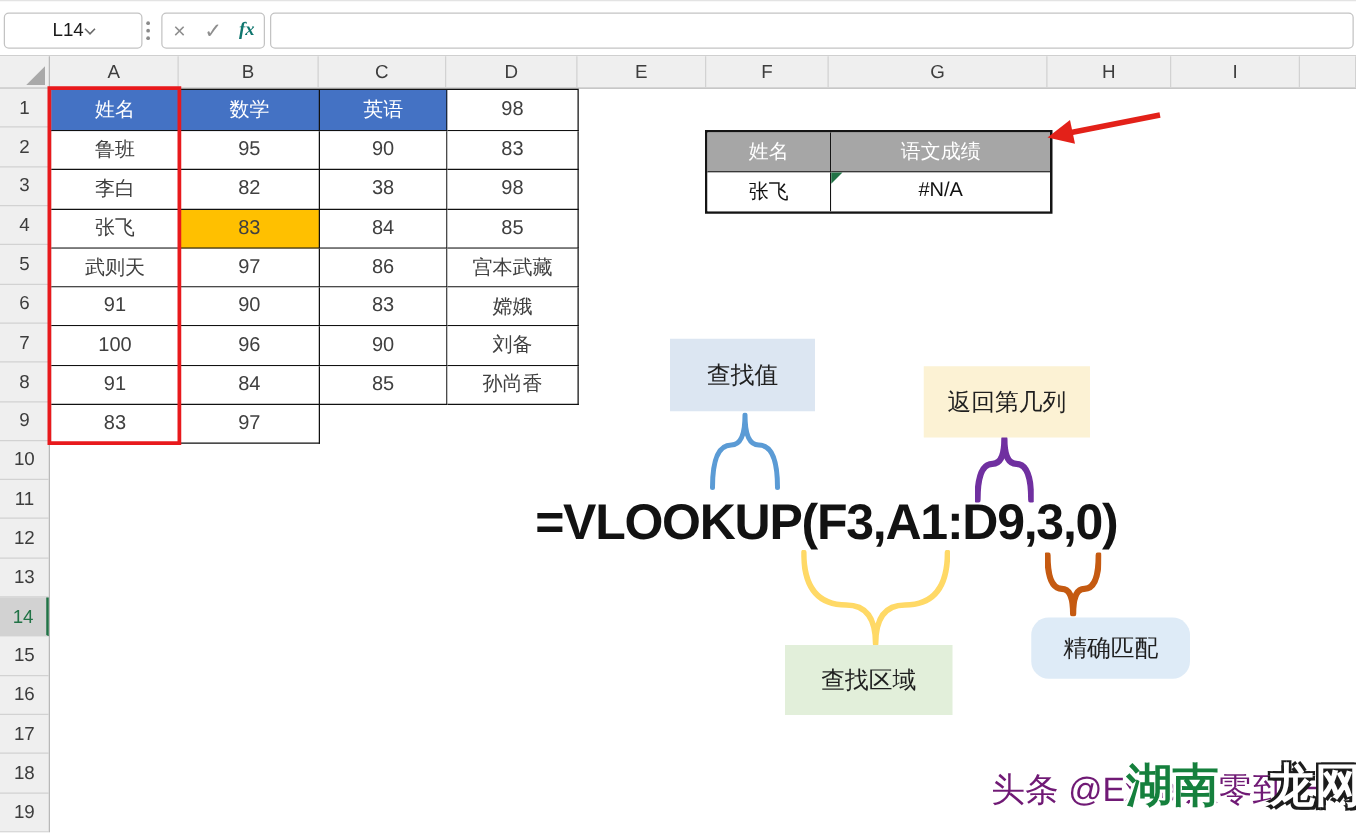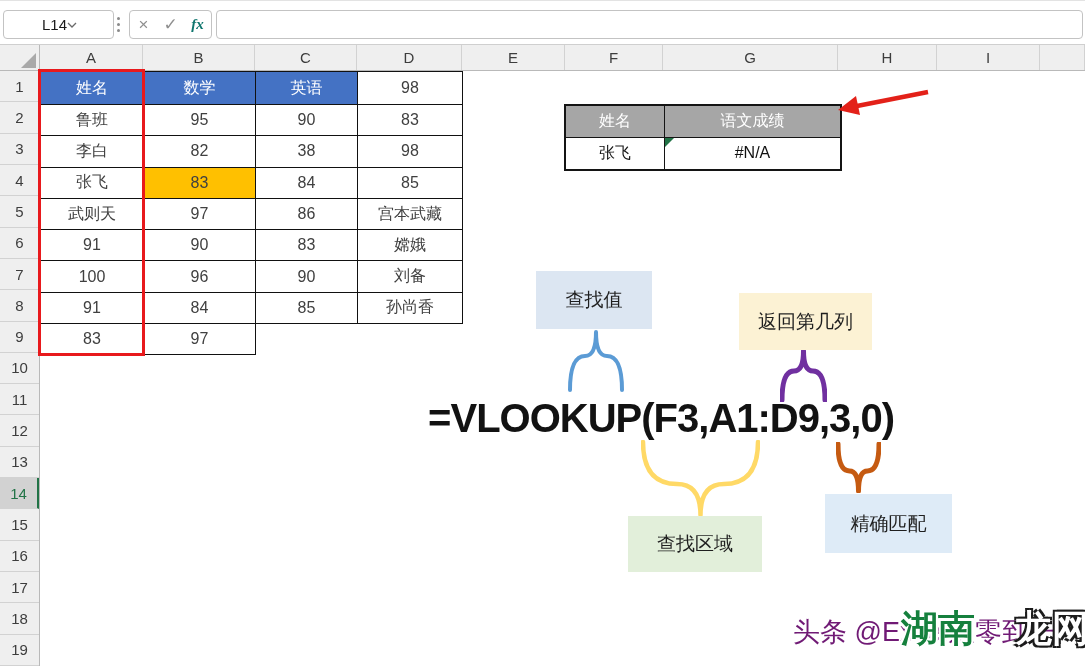--- a/index.html
+++ b/index.html
@@ -40,21 +40,21 @@
   #lookup .c:nth-child(2n) { border-right:none; }
   #lookup .c:nth-child(n+3) { border-bottom:none; }
   #lookup .h { background:#A6A6A6; color:#fff; }
   .err-tri { position:absolute; left:0; top:0; width:0; height:0; border-top:9px solid #217346; border-right:9px solid transparent; }
 
   
   .note { position:absolute; display:flex; align-items:center; justify-content:center; font-size:19px; color:#1f1f1f; z-index:3; }
   #note-lv { left:536px; top:271px; width:116px; height:58px; background:#DCE6F2; }
   #note-rc { left:739px; top:293px; width:133px; height:57px; background:#FCF2D4; }
   #note-lr { left:628px; top:516px; width:134px; height:56px; background:#E2EFDA; }
-  #note-em { left:825px; top:494px; width:127px; height:59px; background:#DEEBF7; }
+  #note-em { left:825px; top:494px; width:127px; height:49px; background:#DEEBF7;border-radius:14px; }
 
   .brace { position:absolute; z-index:2; }
   #formula { position:absolute; left:278px; top:396px; width:616px; text-align:right; font-size:40px; font-weight:800; letter-spacing:-1px; color:#121212; white-space:nowrap; z-index:1; }
 
   
   #wm-base { position:absolute; left:793px; top:614px; font-size:27px; color:#701a75; white-space:nowrap; z-index:4;
     text-shadow:-1px -1px 0 #fff, 1px -1px 0 #fff, -1px 1px 0 #fff, 1px 1px 0 #fff; }
   #wm-over { position:absolute; left:901px; top:604px; font-size:37px; font-weight:700; white-space:nowrap; z-index:5; }
   #wm-over .orange { color:#15803d; text-shadow:-2px -2px 0 #fff, 2px -2px 0 #fff, -2px 2px 0 #fff, 2px 2px 0 #fff; }
   #wm-over .white { color:#fff; text-shadow:-2px -2px 0 #1c1c1c, 2px -2px 0 #1c1c1c, -2px 2px 0 #1c1c1c, 2px 2px 0 #1c1c1c;margin-left:40px; }

